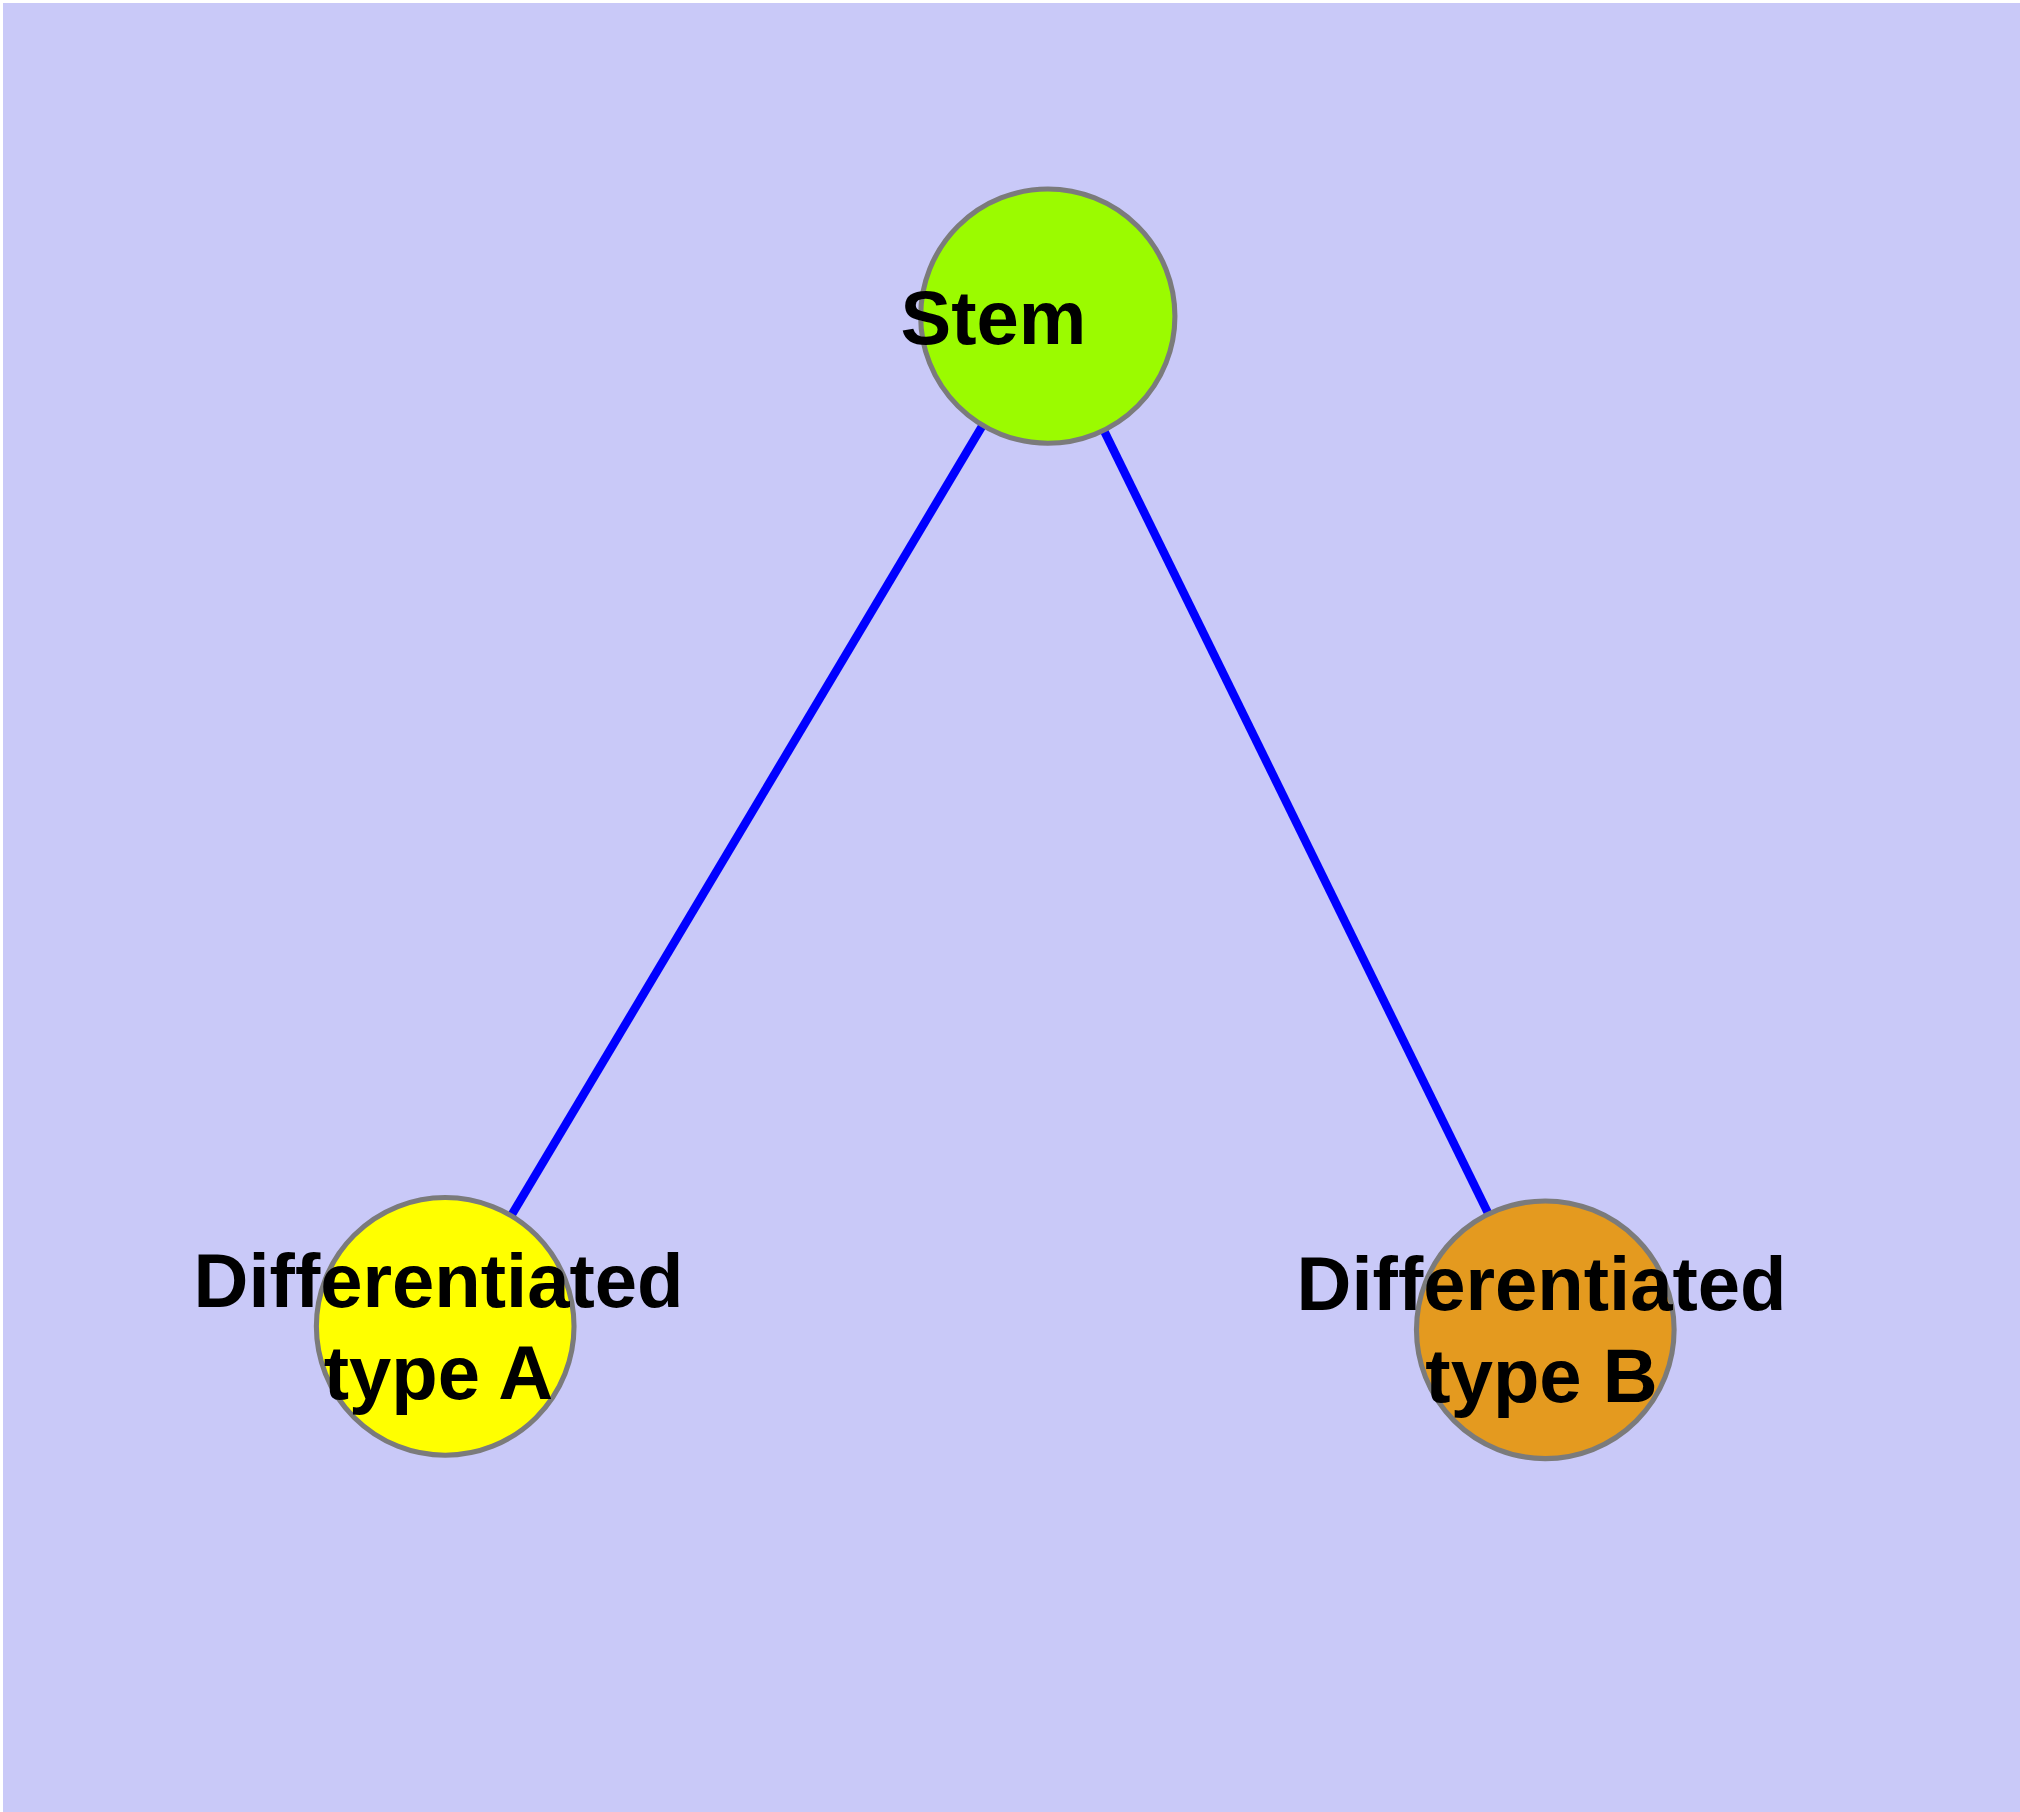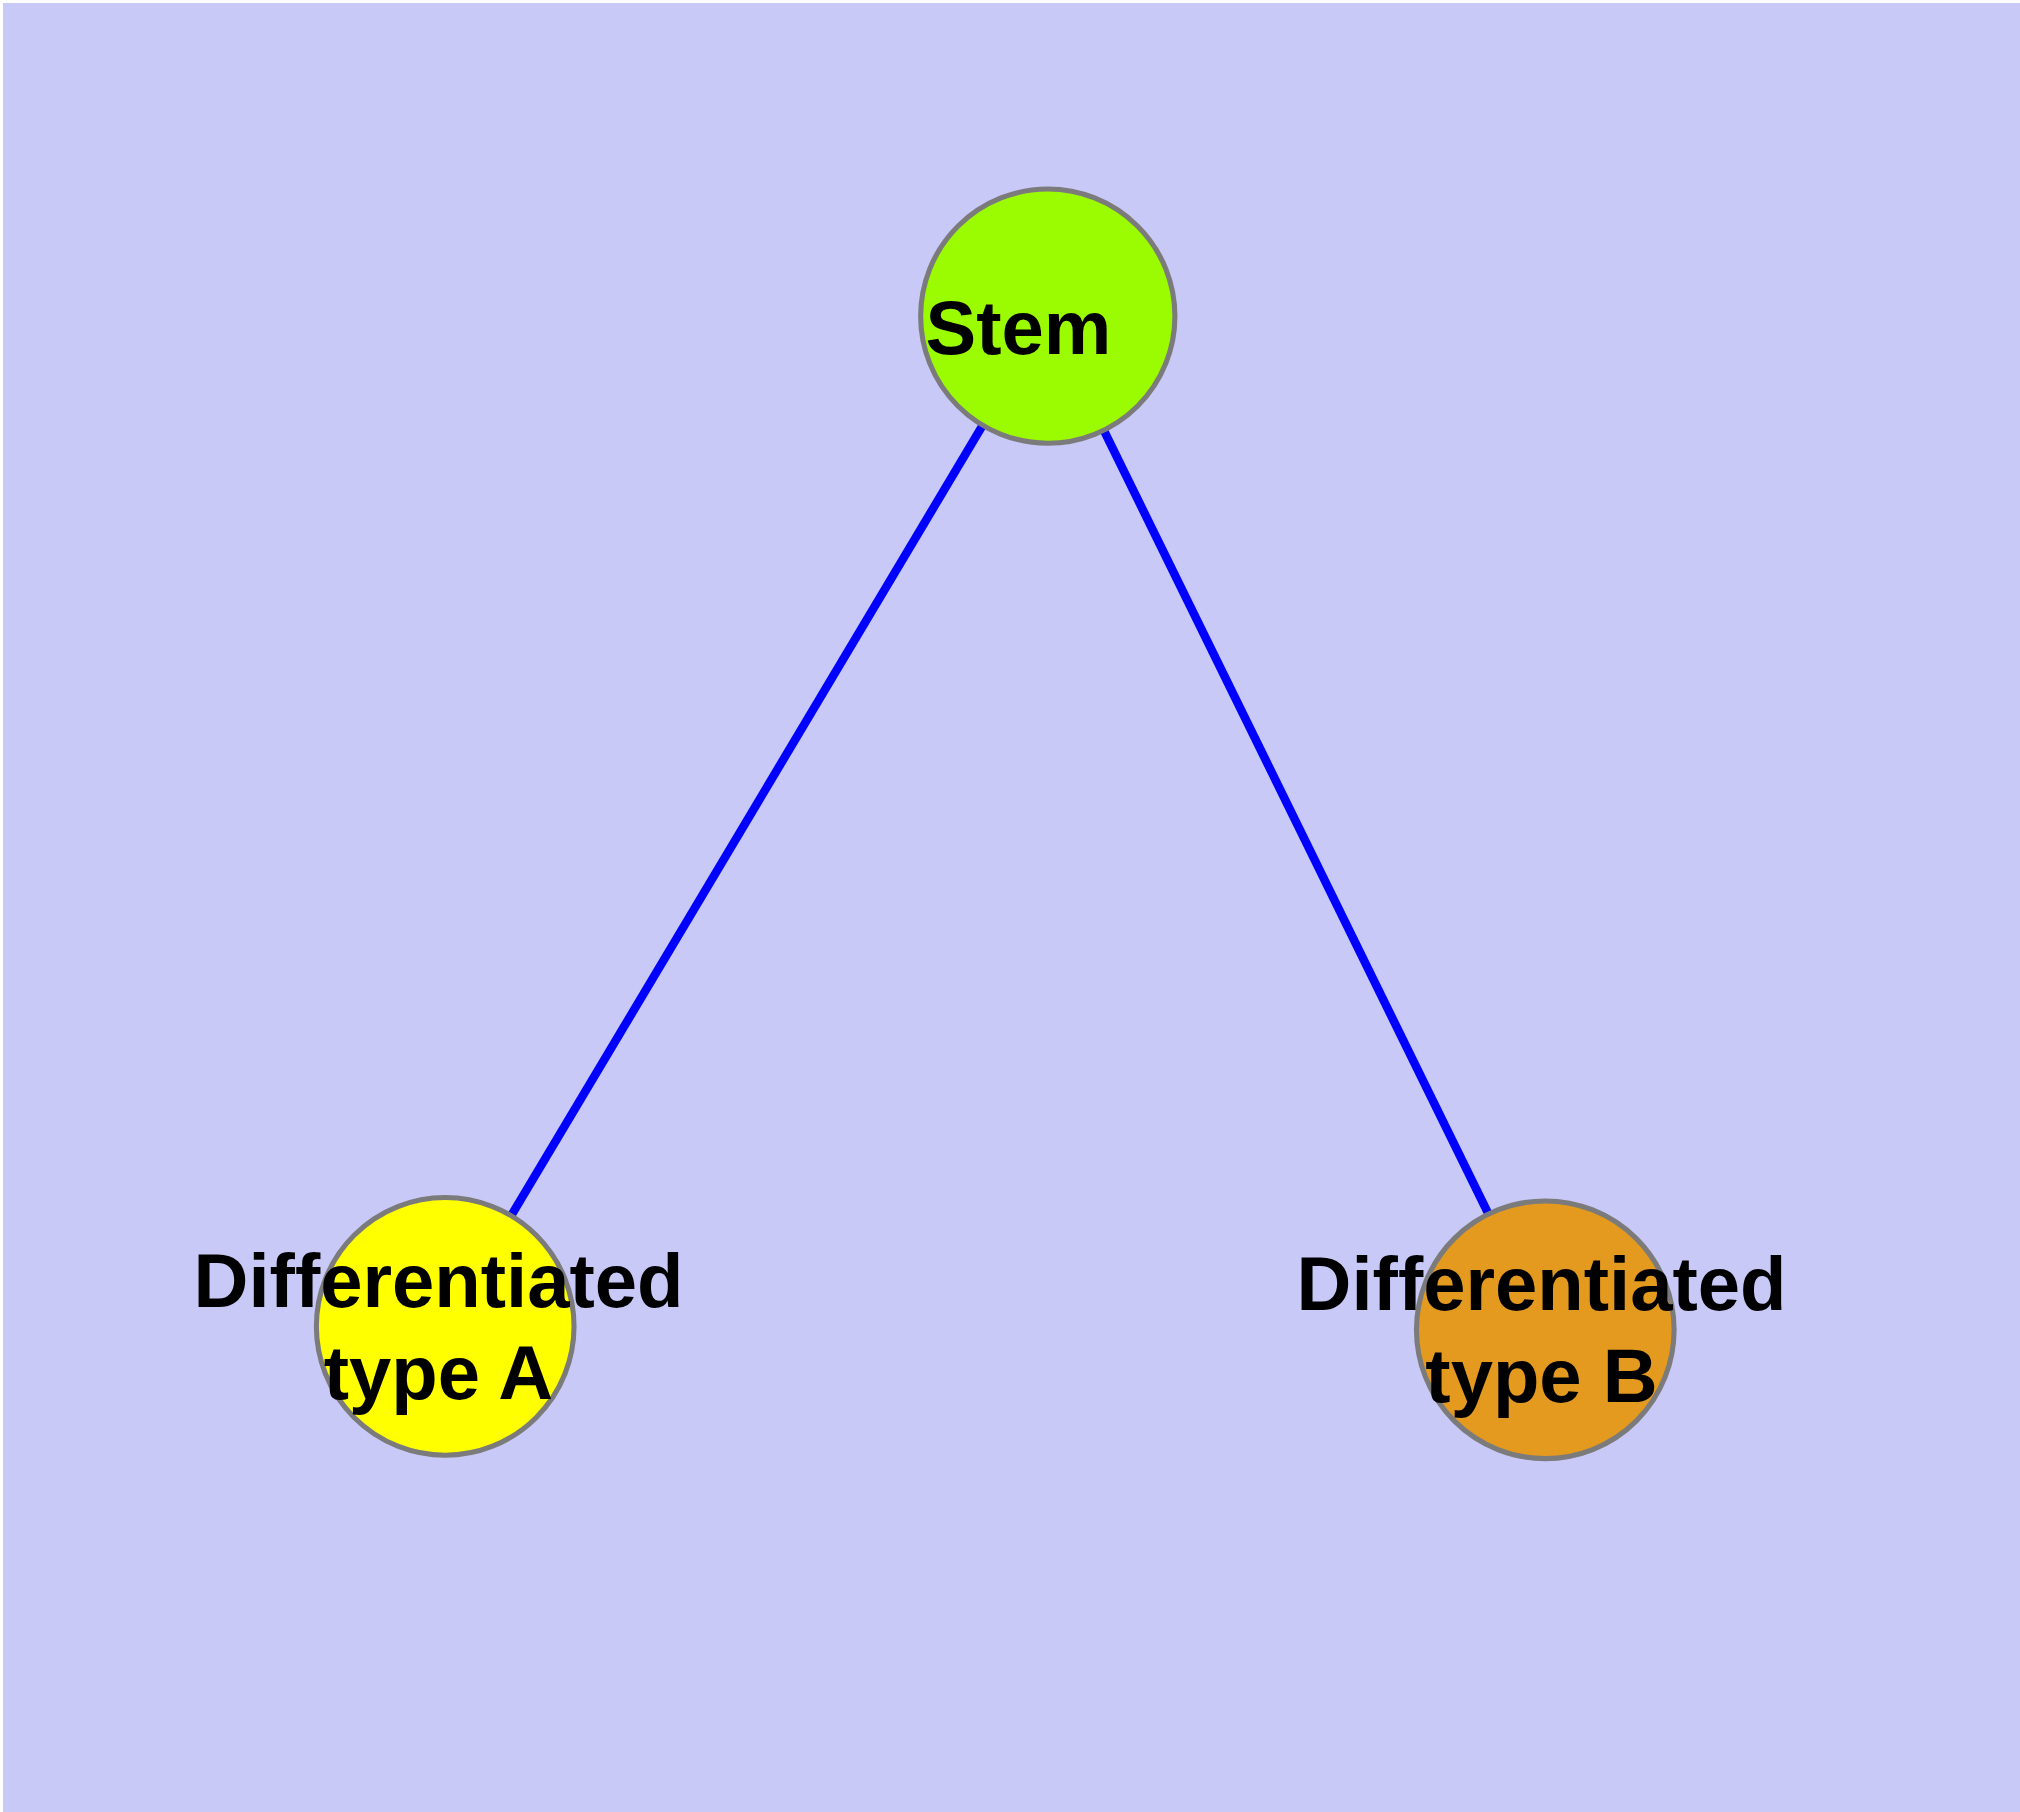--- a/index.html
+++ b/index.html
@@ -34,21 +34,21 @@
     line-height: 92px;
     font-weight: bold;
     color: #000000;
     text-align: center;
     white-space: pre-line;
     letter-spacing: 0px;
     z-index: 2;
     pointer-events: none;
   }
   
-  .label-stem   { left: 1016px; top: 315px; margin-top: 10px; }
+  .label-stem   { left: 991px; top: 315px; }
   .label-type-a { left: 436px;  top: 1324px; }
   .label-type-b { left: 1539px; top: 1327px; }
 </style>
 </head>
 <body>
 
 <div class="figure">
 
   <svg class="graph-svg" viewBox="0 0 2384 2138" xmlns="http://www.w3.org/2000/svg">
 

